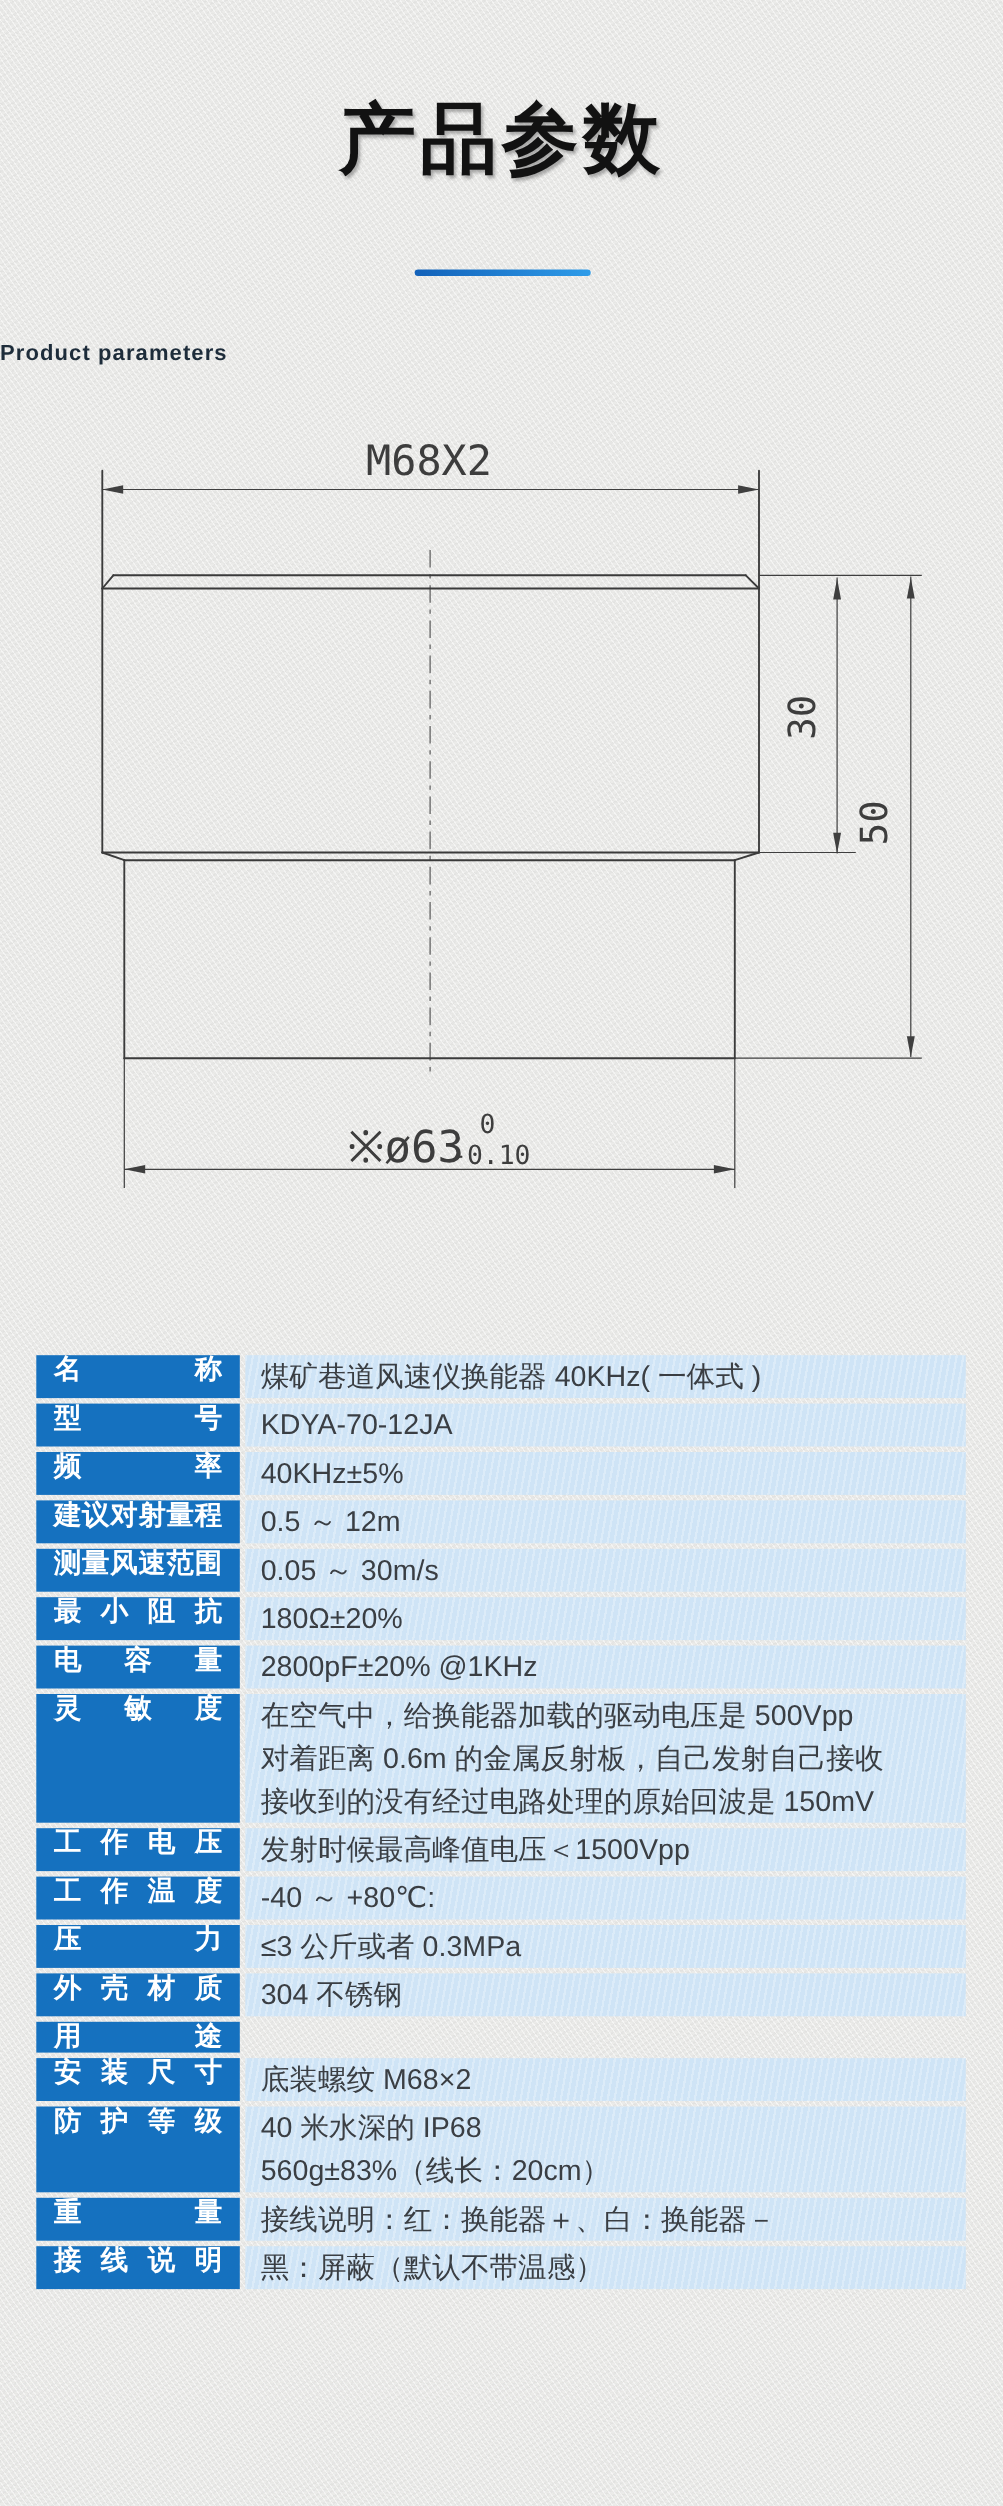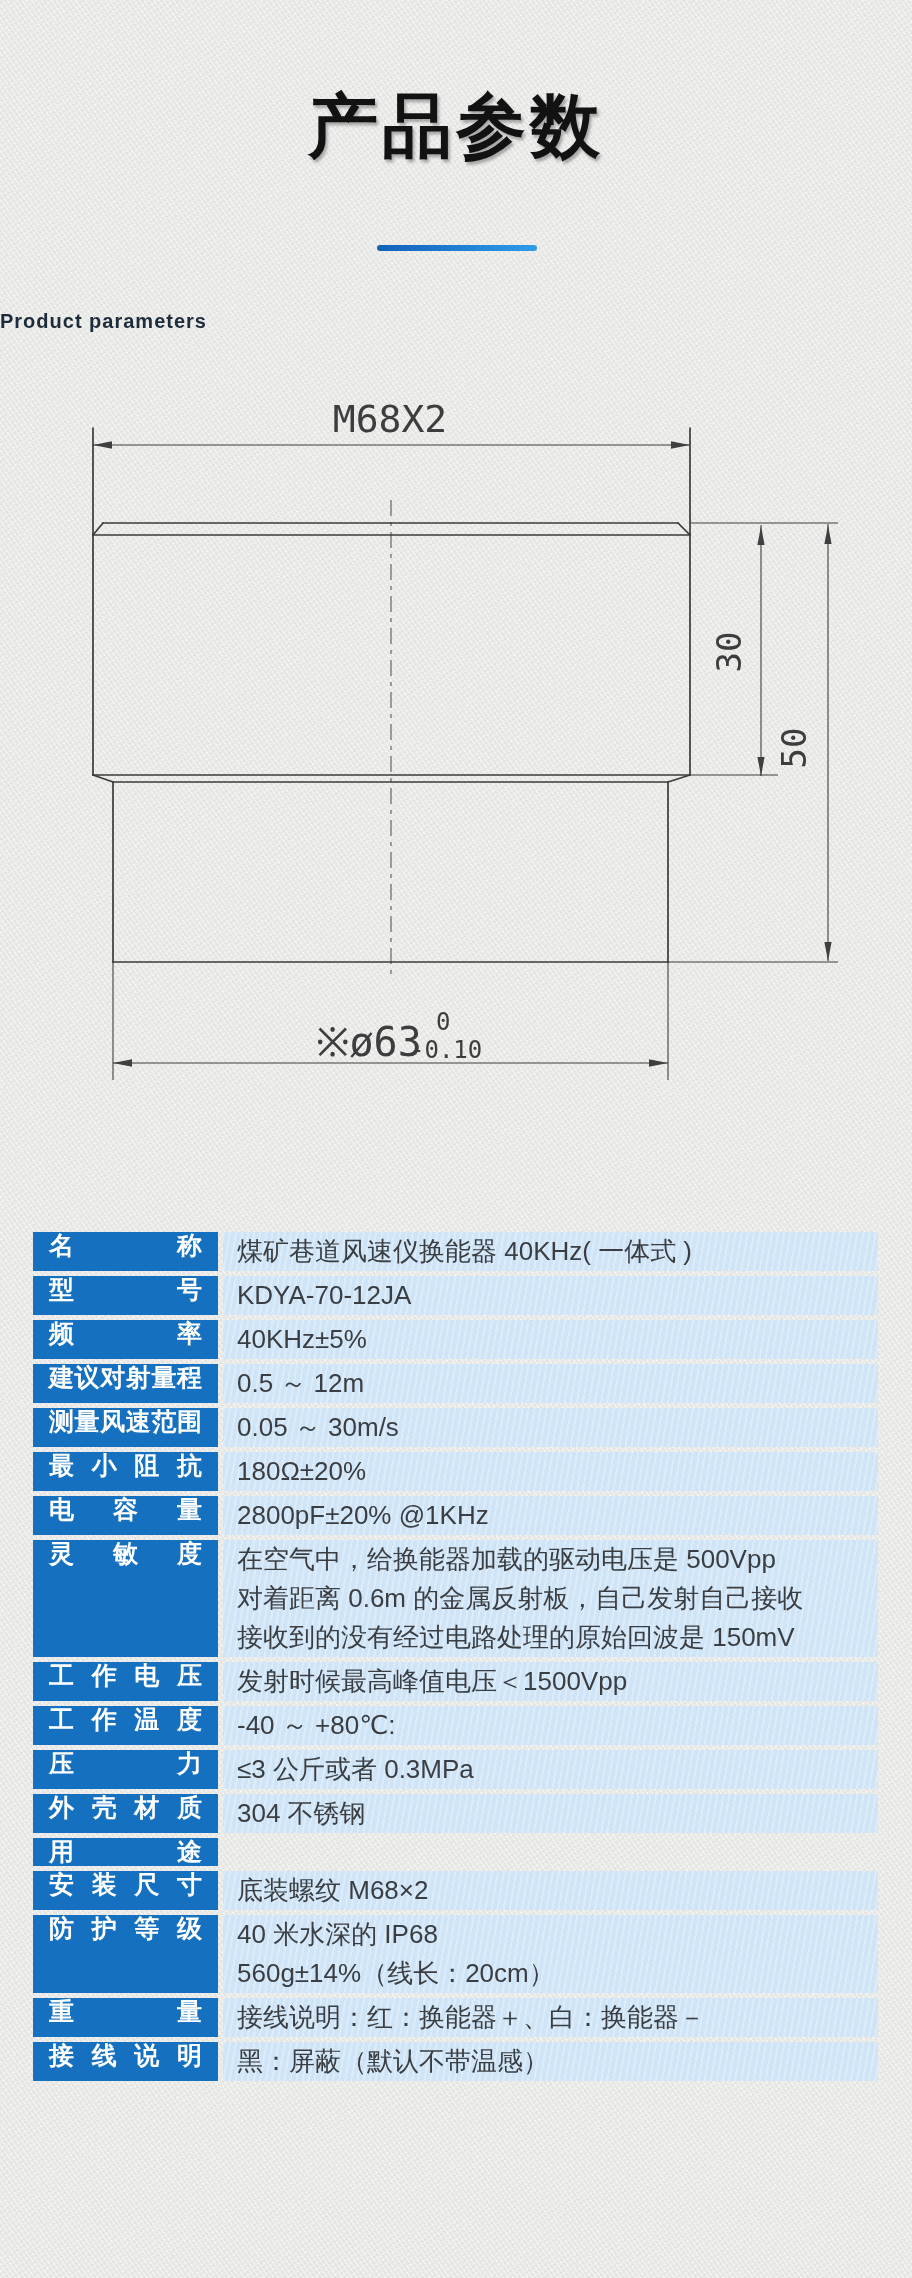--- a/index.html
+++ b/index.html
@@ -240,21 +240,21 @@
           <div class="value-line">底装螺纹 M68×2</div>
         </div>
     </div>
 
     <div class="row">
       <div class="cell label">
         <span class="label-text">防护等级</span>
       </div>
       <div class="cell value">
           <div class="value-line">40 米水深的 IP68</div>
-          <div class="value-line">560g±14%（线长：20cm）</div>
+          <div class="value-line">560g±83%（线长：20cm）</div>
         </div>
     </div>
 
     <div class="row">
       <div class="cell label">
         <span class="label-text">重量</span>
       </div>
       <div class="cell value">
           <div class="value-line">接线说明：红：换能器＋、白：换能器－</div>
         </div>

